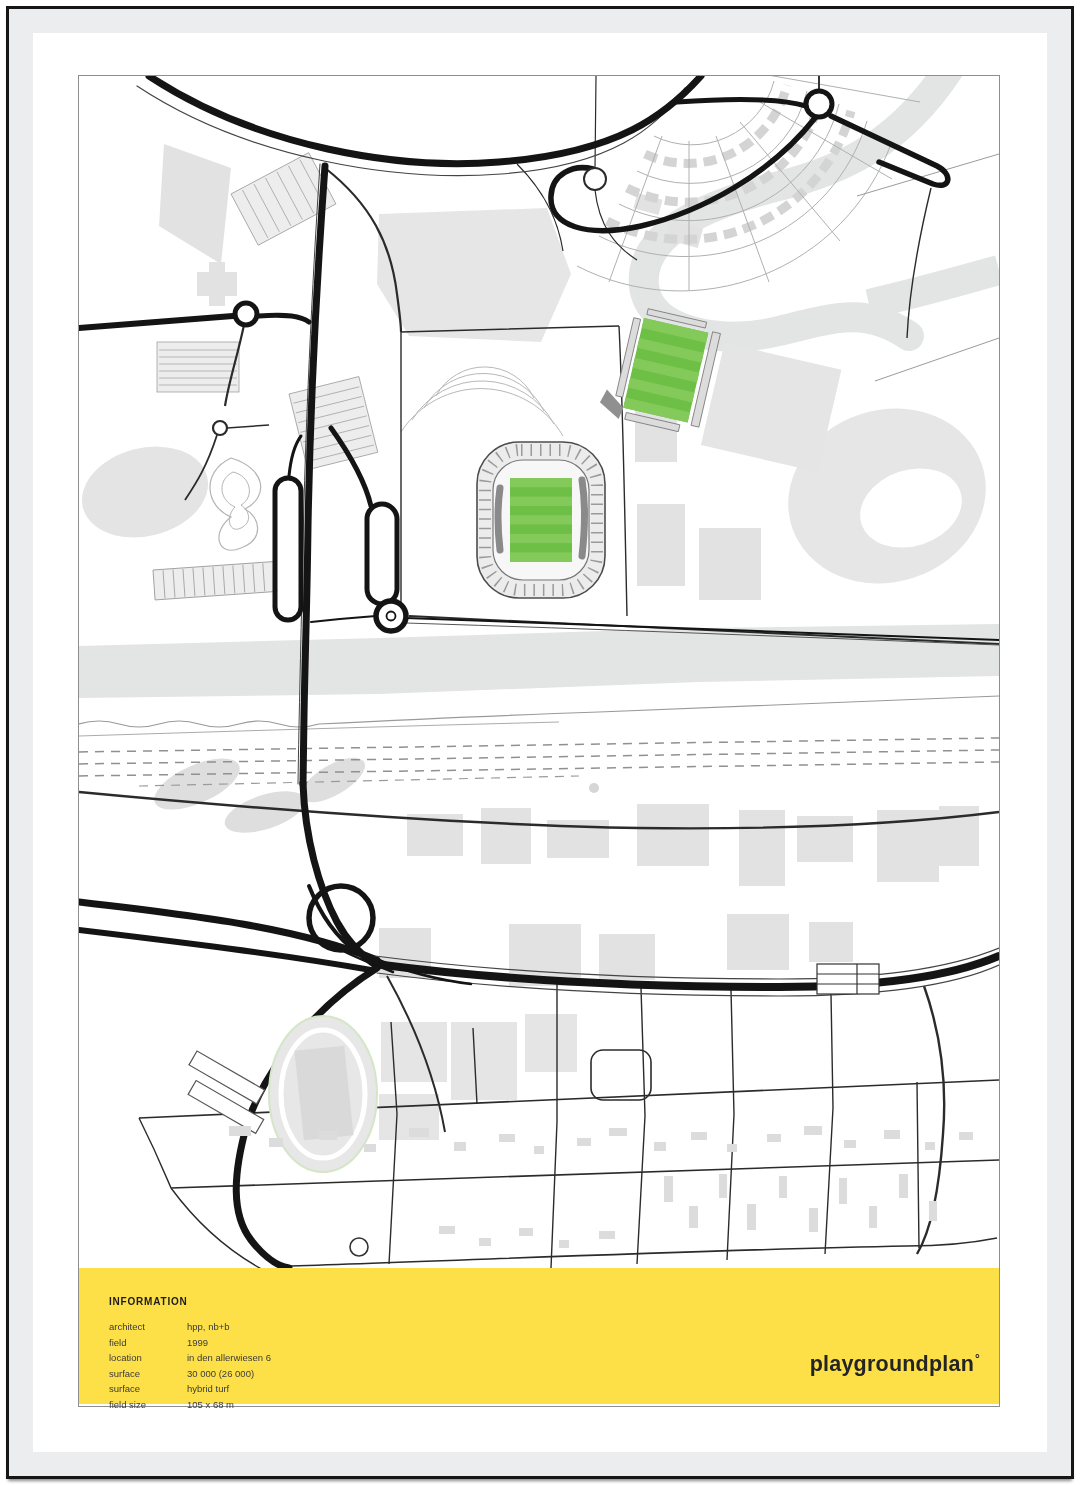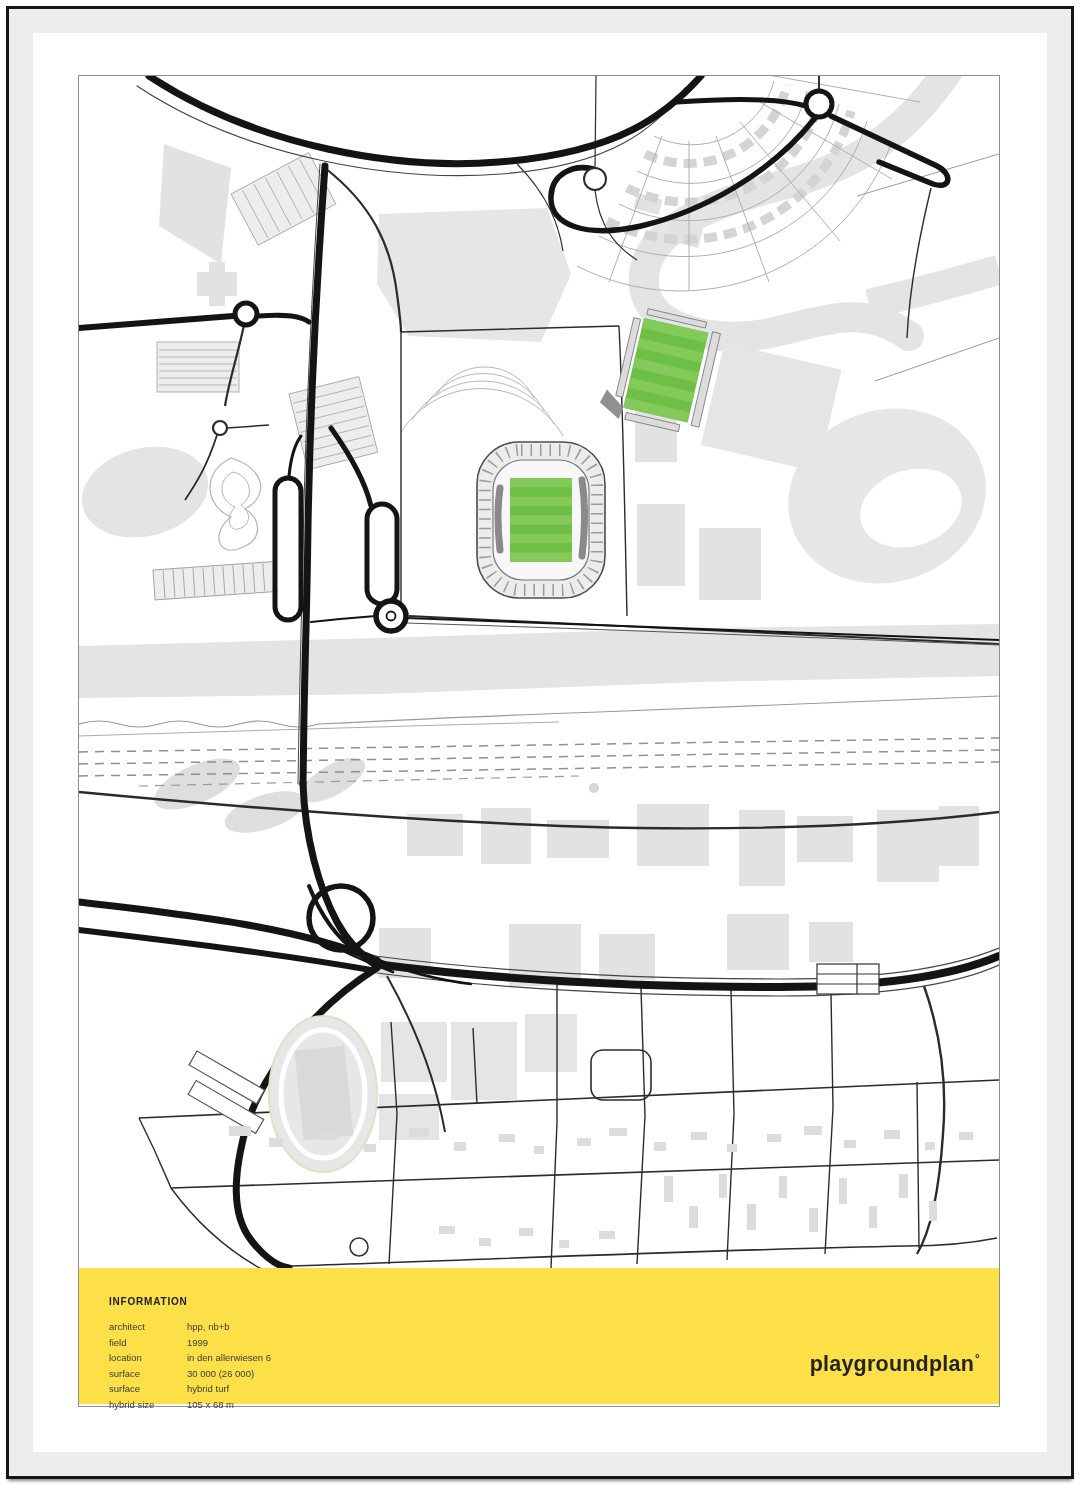--- a/index.html
+++ b/index.html
@@ -294,21 +294,21 @@
           <div class="info-row">
             <span class="lbl">location</span><span class="val">in den allerwiesen 6</span>
           </div>
           <div class="info-row">
             <span class="lbl">surface</span><span class="val">30 000 (26 000)</span>
           </div>
           <div class="info-row">
             <span class="lbl">surface</span><span class="val">hybrid turf</span>
           </div>
           <div class="info-row">
-            <span class="lbl">hybrid size</span><span class="val">105 x 68 m</span>
+            <span class="lbl">field size</span><span class="val">105 x 68 m</span>
           </div>
         </div>
 
 
         <div class="brand"><span>playgroundplan</span><span class="deg">°</span></div>
       </div>
 
     </div>
   </div>
 </div>

